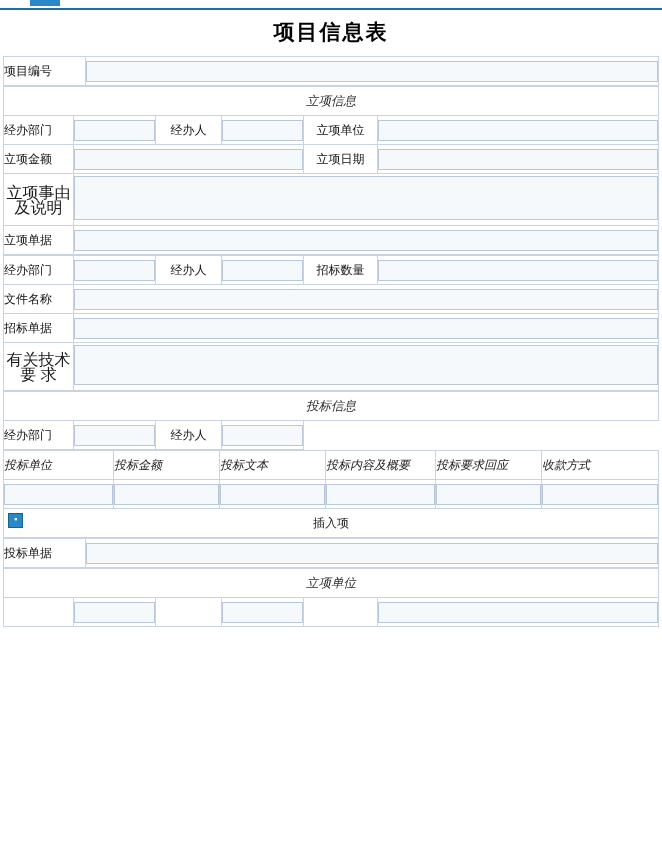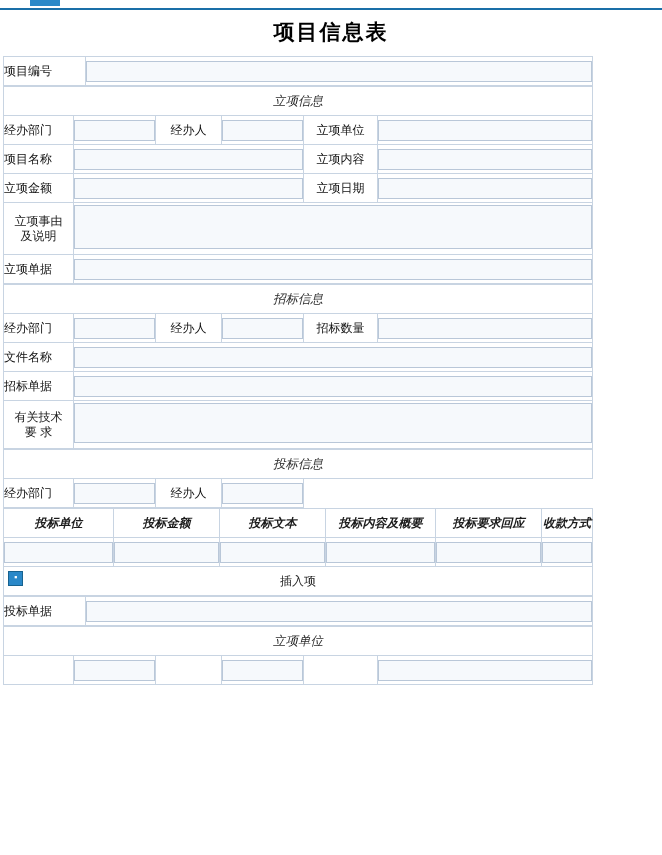--- a/index.html
+++ b/index.html
@@ -39,21 +39,21 @@
   }
   .title {
     text-align: center;
     font-size: 21px;
     font-weight: bold;
     letter-spacing: 2px;
     padding: 8px 0 10px 0;
     color: #000000;
   }
   table.form {
-    width: 590px;
+    width: 656px;
     margin: 0 3px;
     border-collapse: collapse;
     table-layout: fixed;
   }
   table.form td {
     border: 1px solid #c8d4e2;
     padding: 0;
     height: 28px;
     vertical-align: middle;
     background: #ffffff;
@@ -96,29 +96,28 @@
     border: 1px solid #b9c7d8;
     background: #f6f9fc;
     font-family: "Liberation Sans", sans-serif;
     font-size: 12px;
     resize: none;
     padding: 2px 3px;
   }
   .twoline {
     line-height: 15px;
     text-align: center;
-    font-size: 12px;
+    font-size: 16px;
     padding: 0 4px;
   }
   
   .gridhead td {
     background: #f3f4f6;
-    text-align: center;
     font-style: italic;
-    font-weight: bold;
+    font-weight: normal;
     font-size: 12px;
     height: 24px;
     color: #1c1c1c;
   }
   .gridrow td {
     height: 24px;
   }
   .insertrow td {
     height: 22px;
     text-align: center;
@@ -188,30 +187,20 @@
       <td class="lbl c">经办人</td>
       <td class="cellpad">
         <input class="f" value="" style="">
       </td>
       <td class="lbl c">立项单位</td>
       <td class="cellpad">
         <input class="f" value="" style="">
       </td>
     </tr>
     <tr>
-      <td class="lbl">项目名称</td>
-      <td class="cellpad" colspan="3">
-        <input class="f" value="" style="">
-      </td>
-      <td class="lbl c">立项内容</td>
-      <td class="cellpad">
-        <input class="f" value="" style="">
-      </td>
-    </tr>
-    <tr>
       <td class="lbl">立项金额</td>
       <td class="cellpad" colspan="3">
         <input class="f" value="" style="">
       </td>
       <td class="lbl c">立项日期</td>
       <td class="cellpad">
         <input class="f" value="" style="">
       </td>
     </tr>
     <tr style="height:52px">
@@ -237,23 +226,20 @@
       <col style="width:70px">
         <col style="width:82px">
       <col style="width:66px">
         <col style="width:82px">
       <col style="width:74px">
         <col style="width:80px">
       <col style="width:70px">
         <col>
     </colgroup>
     <tbody>
-        <tr>
-      <td class="section" colspan="8">招标信息</td>
-    </tr>
     <tr>
       <td class="lbl">经办部门</td>
       <td class="cellpad">
         <input class="f" value="" style="">
       </td>
       <td class="lbl c">经办人</td>
       <td class="cellpad">
         <input class="f" value="" style="">
       </td>
       <td class="lbl c">招标数量</td>

